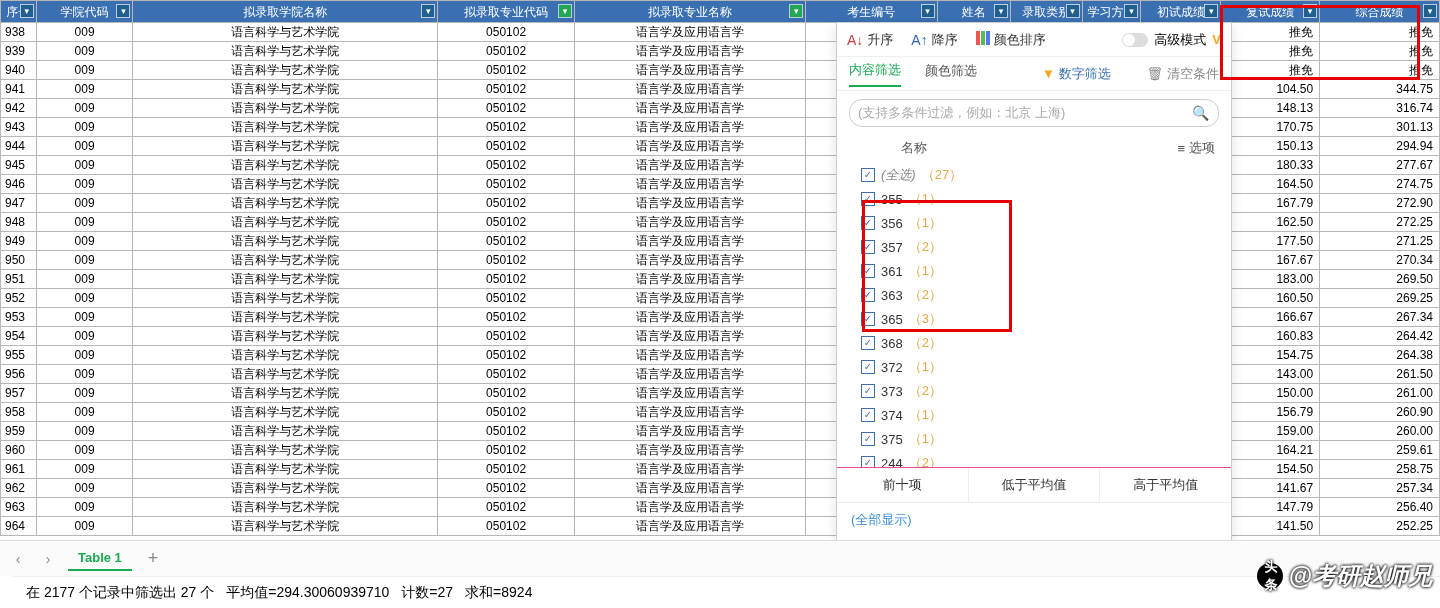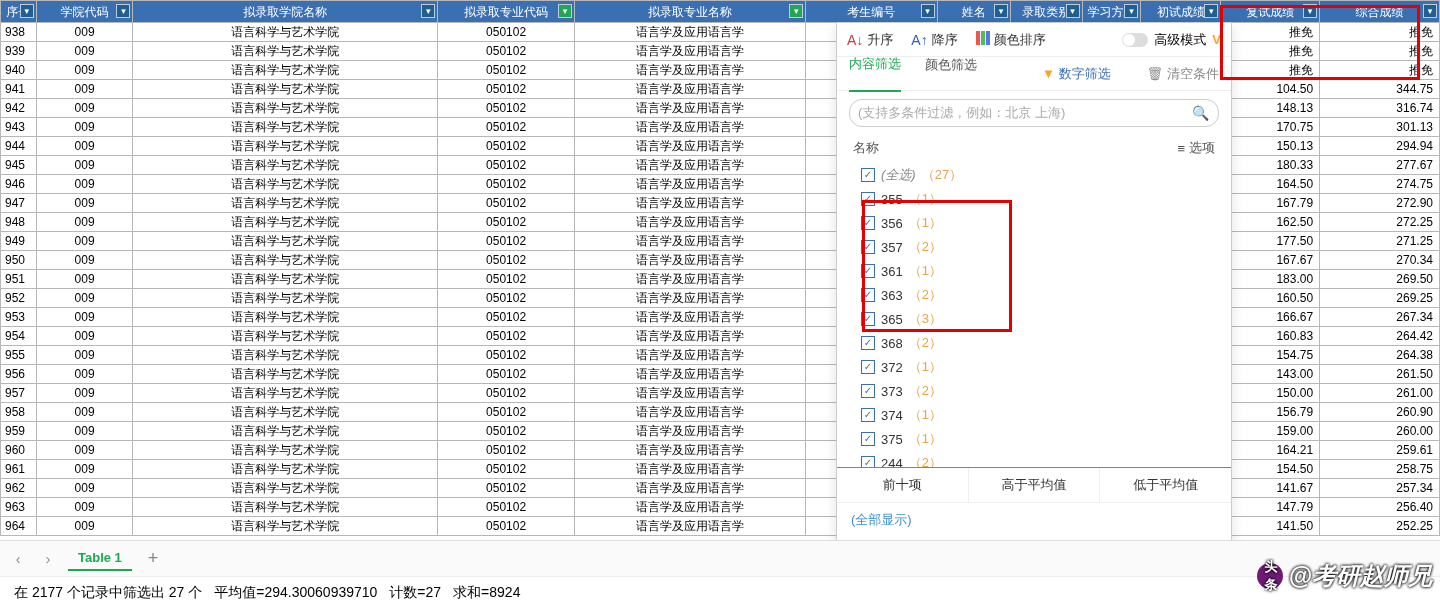--- a/index.html
+++ b/index.html
@@ -19,42 +19,42 @@
 .r-mid { left: 862px; top: 200px; width: 150px; height: 132px; }
 .r-bot { left: 237px; top: 575px; width: 260px; height: 24px; }
 
 
 .tabbar { position: absolute; left: 0; right: 0; bottom: 32px; height: 36px; background: #fafafa; border-top: 1px solid #ddd; display: flex; align-items: center; padding-left: 8px; gap: 10px; }
 .tabbar .nav { width: 20px; text-align: center; color: #888; font-size: 14px; }
 .tabbar .tab { color: #1aab50; font-weight: bold; font-size: 13px; padding: 4px 10px; border-bottom: 2px solid #1aab50; }
 .tabbar .plus { font-size: 18px; color: #888; padding: 0 6px; }
 
 
-.status { position: absolute; left: 0; right: 0; bottom: 0; height: 32px; background: #fff; border-top: 1px solid #eee; display: flex; align-items: center; padding-left: 14px; gap: 12px; font-size: 14px; }
+.status { position: absolute; left: 12px; right: 0; bottom: 0; height: 32px; background: #fff; border-top: 1px solid #eee; display: flex; align-items: center; padding-left: 14px; gap: 12px; font-size: 14px; }
 
 
 .filter-panel { position: absolute; top: 22px; left: 836px; width: 396px; height: 558px; background: #fff; border: 1px solid #ccc; box-shadow: 0 4px 12px rgba(0,0,0,.12); display: flex; flex-direction: column; font-size: 13px; }
 .fp-top { display: flex; align-items: center; height: 34px; border-bottom: 1px solid #eee; padding: 0 10px; gap: 18px; }
 .fp-top .itm { display: flex; align-items: center; gap: 4px; color: #333; }
 .fp-top .ico { font-size: 14px; }
 .fp-top .adv { margin-left: auto; display: flex; align-items: center; gap: 6px; }
 .fp-top .toggle { width: 26px; height: 14px; border-radius: 7px; background: #ddd; position: relative; }
 .fp-top .toggle::after { content: ""; position: absolute; left: 1px; top: 1px; width: 12px; height: 12px; border-radius: 50%; background: #fff; }
 .fp-top .v { color: #f5a623; font-weight: bold; }
 
 .fp-tabs { display: flex; align-items: center; height: 34px; gap: 24px; padding: 0 12px; border-bottom: 1px solid #eee; }
-.fp-tabs .t { color: #555; padding-bottom: 17px; }
+.fp-tabs .t { color: #555; padding-bottom: 6px; }
 .fp-tabs .t.active { color: #1aab50; border-bottom: 2px solid #1aab50; }
 .fp-tabs .numfilter { margin-left: auto; display: flex; align-items: center; gap: 4px; color: #3a70b1; }
 .fp-tabs .clear { color: #888; margin-left: 12px; }
 
 .fp-search { margin: 8px 12px; border: 1px solid #ccc; border-radius: 13px; height: 28px; display: flex; align-items: center; padding: 0 8px; color: #aaa; }
 .fp-search .mag { margin-left: auto; color: #3a7cc3; font-size: 14px; }
 
-.fp-listhead { display: flex; align-items: center; padding: 4px 16px; color: #555; }
+.fp-listhead { display: flex; align-items: center; padding: 4px 16px; color: #555; margin-left: 48px; }
 .fp-listhead .opts { margin-left: auto; color: #555; display: flex; align-items: center; gap: 4px; }
 
 .fp-list { flex: 1; overflow: auto; padding: 2px 0 2px 24px; }
 .fp-list .row { display: flex; align-items: center; height: 24px; gap: 6px; color: #333; }
 .fp-list .cb { width: 14px; height: 14px; border: 1px solid #3a70b1; color: #3a70b1; font-size: 10px; text-align: center; line-height: 12px; }
 .fp-list .cnt { color: #e8a550; }
 
 .fp-quick { display: flex; border-top: 1px solid #ec4899; border-bottom: 1px solid #eee; }
 .fp-quick div { flex: 1; text-align: center; padding: 8px 0; border-right: 1px solid #eee; color: #333; }
 .fp-quick div:last-child { border-right: 0; }
@@ -62,21 +62,21 @@
 .fp-showall { padding: 8px 14px; color: #3a8fd6; }
 
 .fp-bottom { display: flex; align-items: center; padding: 8px 12px; gap: 10px; }
 .fp-bottom .an { color: #e87030; display: flex; align-items: center; gap: 4px; }
 .fp-bottom .pie { width: 13px; height: 13px; border-radius: 50%; background: conic-gradient(#e87030 0 260deg, #eee 260deg 360deg); }
 .fp-bottom .btns { margin-left: auto; display: flex; gap: 10px; }
 .fp-bottom button { width: 78px; height: 26px; border: 1px solid #ccc; background: #fff; font-size: 13px; }
 
 
 .watermark { position: absolute; right: 8px; bottom: 16px; font-size: 24px; font-weight: bold; color: #fff; text-shadow: 0 0 3px #000,0 0 3px #000; font-style: italic; display: flex; align-items: center; gap: 6px; }
-.watermark .logo { width: 26px; height: 26px; border-radius: 50%; background: #701a75; color: #fff; font-size: 13px; display: flex; align-items: center; justify-content: center; font-style: normal; padding-left: 8px; }
+.watermark .logo { width: 26px; height: 26px; border-radius: 50%; background: #000000; color: #fff; font-size: 13px; display: flex; align-items: center; justify-content: center; font-style: normal; padding-left: 8px; }
 
 .sheet td.r { text-align: right; padding-right: 6px; }
 .sheet td.l { text-align: left; padding-left: 4px; }
 </style>
 </head>
 <body>
 
 <div class="sheet">
   <table>
     <colgroup id="cg">
@@ -608,22 +608,22 @@
       </div>
       <div class="row">
         <span class="cb">✓</span>
         <span>244</span>
         <span class="cnt">（2）</span>
       </div>
     </div>
 
   <div class="fp-quick">
     <div>前十项</div>
+    <div>低于平均值</div>
     <div>高于平均值</div>
-    <div>低于平均值</div>
   </div>
 
   <div class="fp-showall">(全部显示)</div>
 
   <div class="fp-bottom">
     <div class="an">
       <span class="pie"></span>
       <span>分析</span>
     </div>
     <div class="btns">

